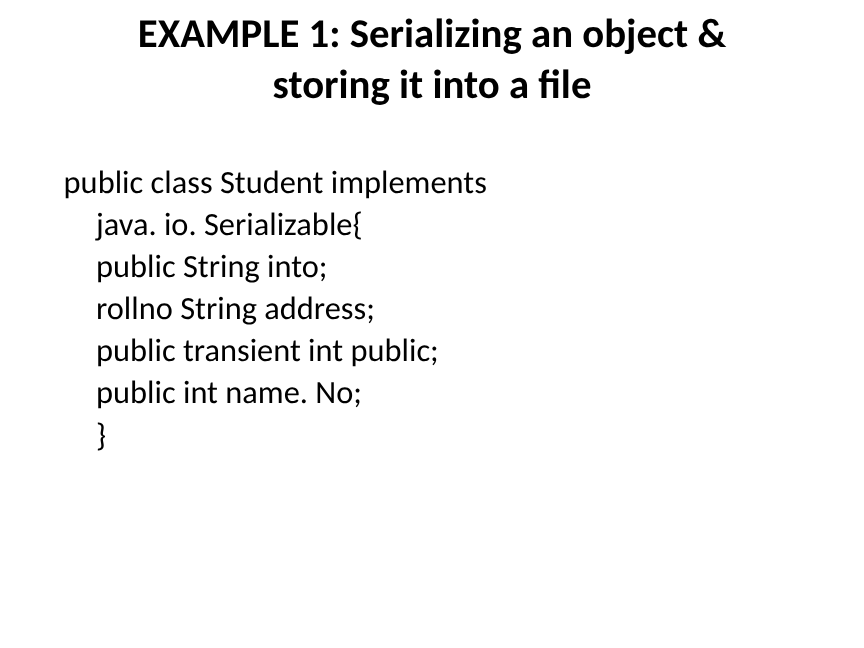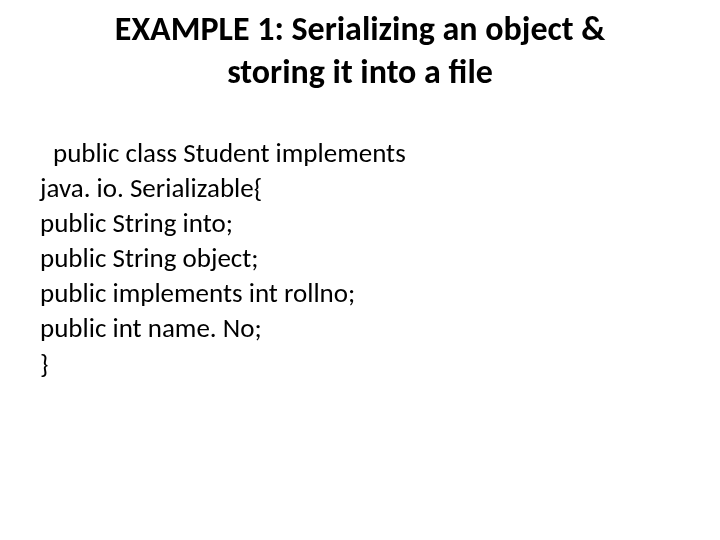--- a/index.html
+++ b/index.html
@@ -25,29 +25,30 @@
       padding: 0 30px;
     }
     .code-block {
       font-size: 27px;
       line-height: 1.3;
     }
     .line-1 {
       margin-left: 13px;
     }
     .line-indent {
+      margin-left: 40px;
     }
   </style>
 </head>
 <body>
 
 <div class="slide">
   <h1 class="title">EXAMPLE 1: Serializing an object &amp; storing it into a file</h1>
   <div class="code-block">
     <div class="line-1">public class Student implements</div>
     <div class="line-indent">java. io. Serializable{</div>
     <div class="line-indent">public String into;</div>
-    <div class="line-indent">public String object;</div>
-    <div class="line-indent">public implements int rollno;</div>
+    <div class="line-indent">rollno String address;</div>
+    <div class="line-indent">public transient int public;</div>
     <div class="line-indent">public int name. No;</div>
     <div class="line-indent">}</div>
   </div>
 </div>
 
 </body></html>

